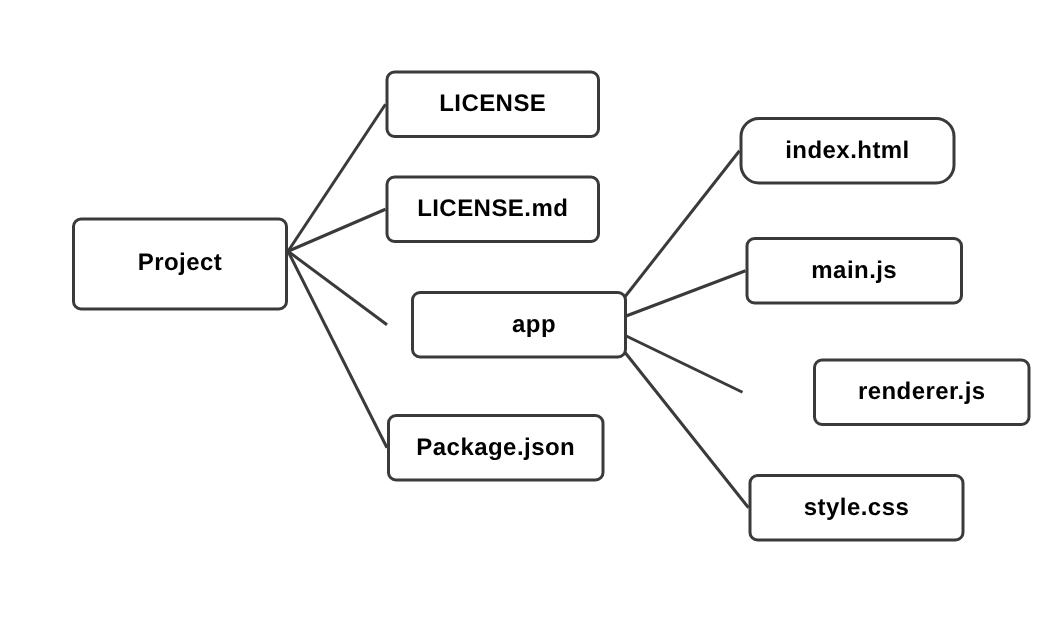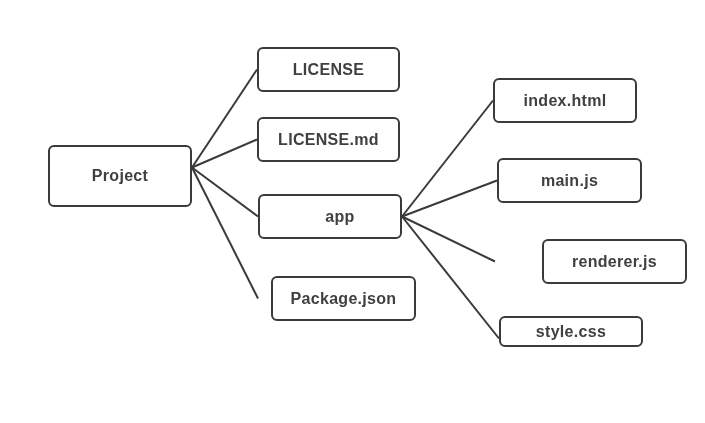--- a/index.html
+++ b/index.html
@@ -30,33 +30,33 @@
     position: absolute;
     box-sizing: border-box;
     background: #ffffff;
     border: 2px solid #3a3a3a;
     border-radius: 6px;
     display: flex;
     align-items: center;
     justify-content: center;
     font-size: 16px;
     font-weight: bold;
-    color: #404040;
+    color: #000000;
     letter-spacing: 0.3px;
   }
   
   #node-project  { left: 48px;  top: 145px; width: 144px; height: 62px; }
   #node-license  { left: 257px; top: 47px;  width: 143px; height: 45px; }
   #node-readme   { left: 257px; top: 117px; width: 143px; height: 45px; }
-  #node-app      { left: 258px; top: 194px; width: 144px; height: 45px; padding-left: 20px; }
-  #node-package  { left: 258px; top: 276px; width: 145px; height: 45px; margin-left: 13px; }
-  #node-index    { left: 493px; top: 78px;  width: 144px; height: 45px; }
+  #node-app      { left: 274px; top: 194px; width: 144px; height: 45px; padding-left: 20px; }
+  #node-package  { left: 258px; top: 276px; width: 145px; height: 45px; }
+  #node-index    { left: 493px; top: 78px;  width: 144px; height: 45px; border-radius: 13px; }
   #node-main     { left: 497px; top: 158px; width: 145px; height: 45px; }
   #node-renderer { left: 495px; top: 239px; width: 145px; height: 45px; margin-left: 47px; }
-  #node-style    { left: 499px; top: 316px; width: 144px; height: 31px; }
+  #node-style    { left: 499px; top: 316px; width: 144px; height: 45px; }
 </style>
 </head>
 <body>
 
 <div id="canvas">
 
   <svg id="edges" viewBox="0 0 705 423" xmlns="http://www.w3.org/2000/svg" aria-hidden="true">
     <line x1="192" y1="167.5" x2="257" y2="69.5"></line>
     <line x1="192" y1="167.5" x2="257" y2="139.5"></line>
     <line x1="192" y1="167.5" x2="258" y2="216.5"></line>

